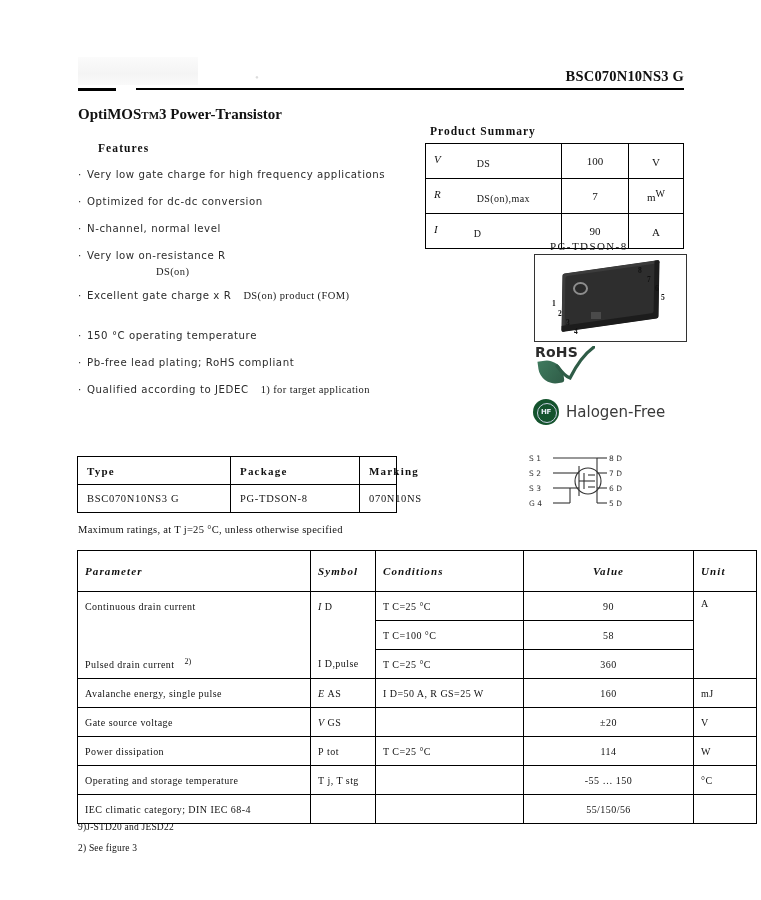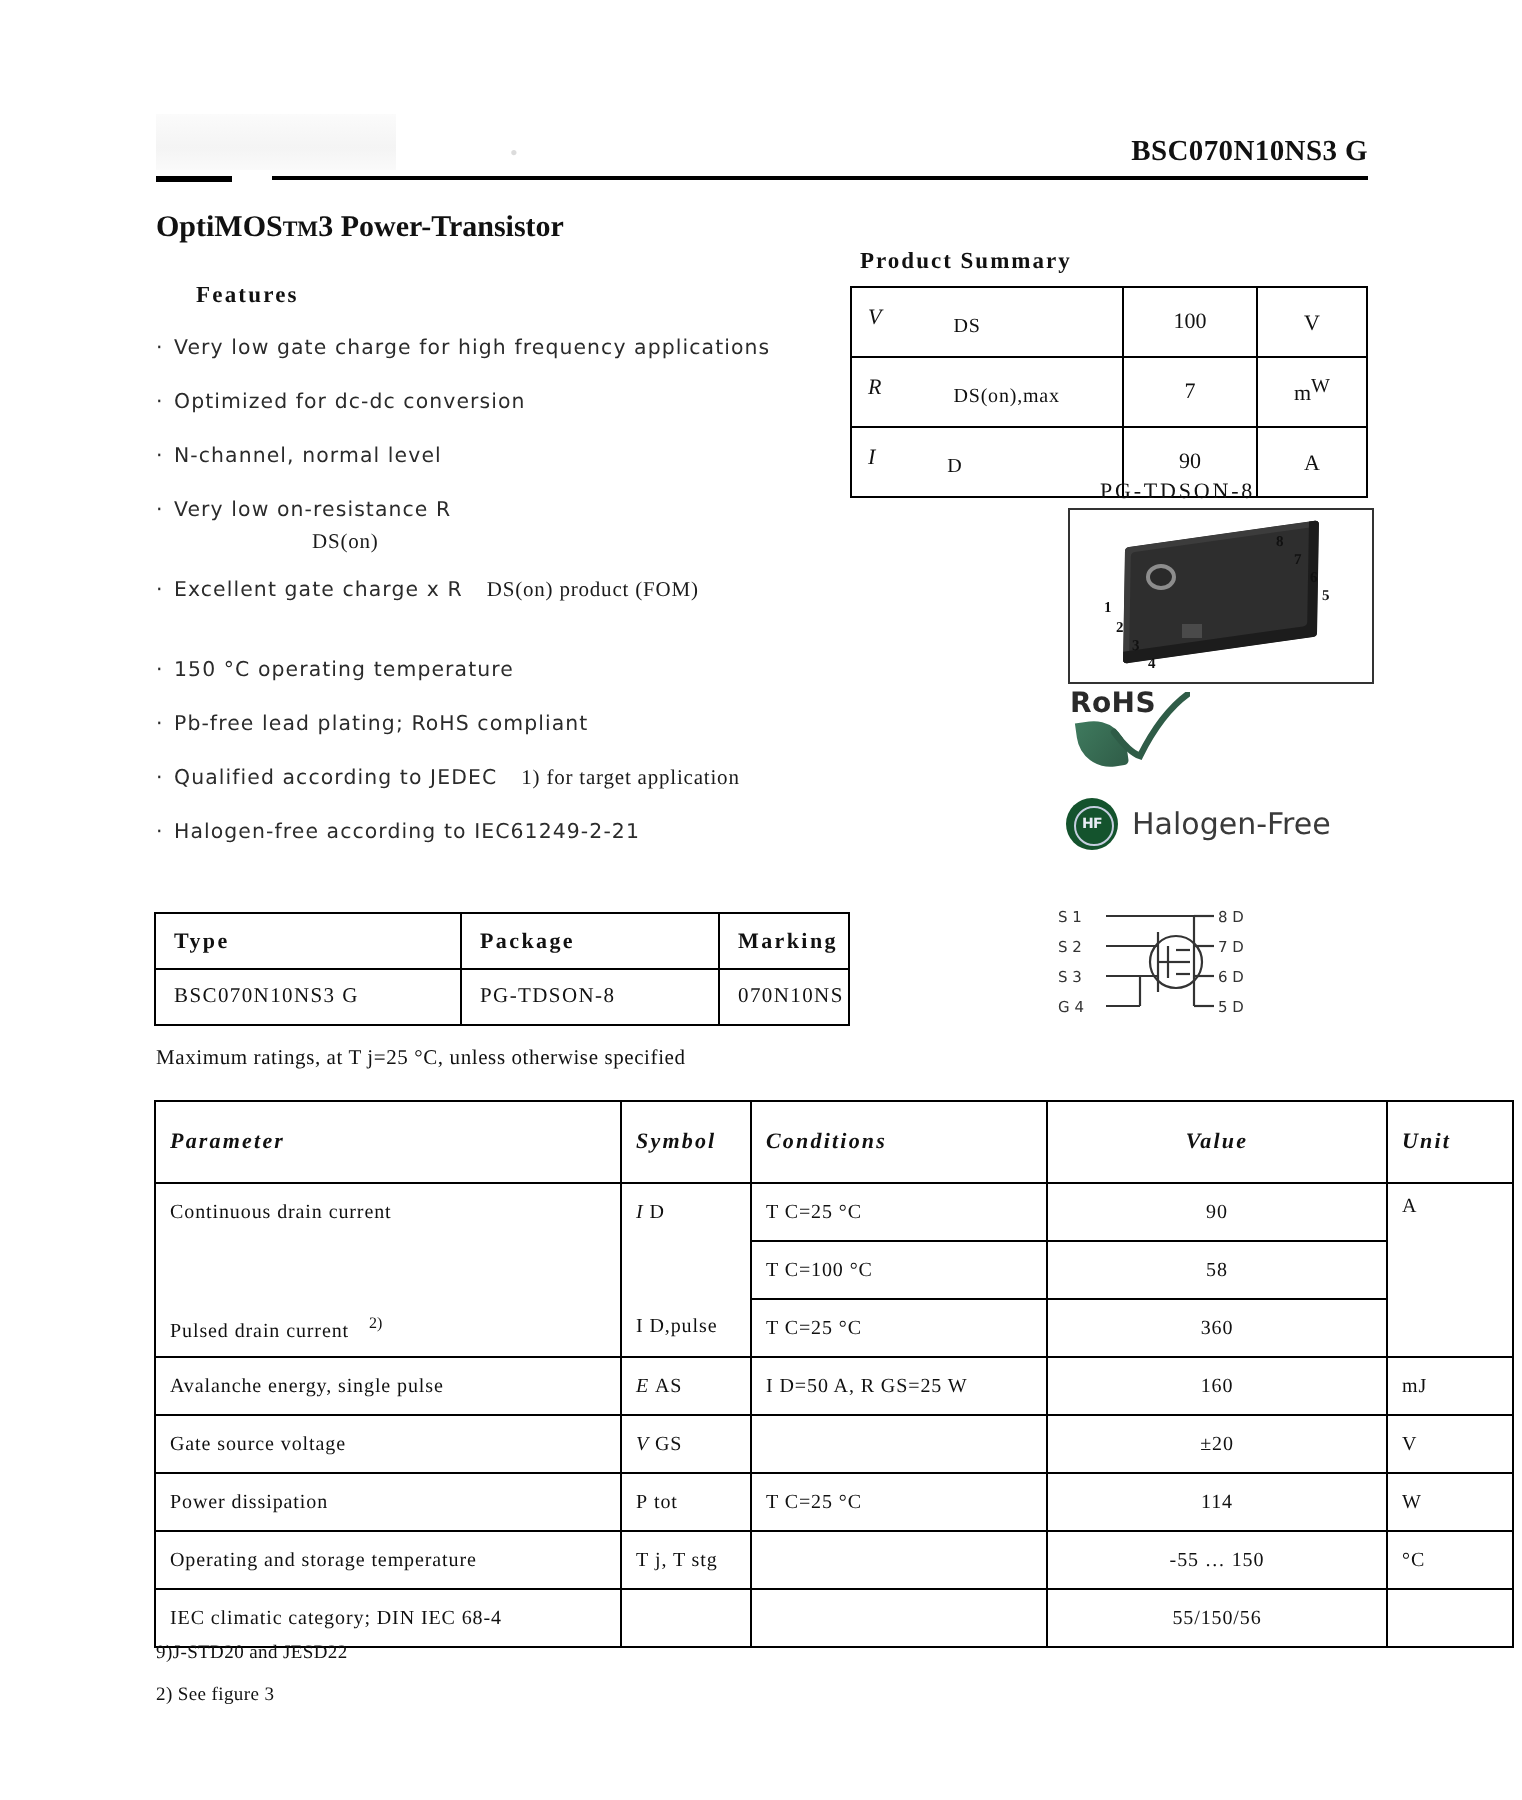--- a/index.html
+++ b/index.html
@@ -310,21 +310,21 @@
     color: #3a3a3a;
     margin-left: 7px;
     white-space: nowrap;
   }
 
   
   table.typetbl {
     position: absolute;
     left: 77px;
     top: 456px;
-    width: 348px;
+    width: 320px;
     border-collapse: collapse;
     table-layout: fixed;
     padding-left: 32px;
   }
   table.typetbl th, table.typetbl td {
     border: 1.3px solid #000;
     height: 27px;
     padding: 0 9px;
     text-align: left;
     vertical-align: middle;
@@ -442,23 +442,20 @@
       <span class="bullet">·</span><span>Excellent gate charge x R</span><span class="sub sub-indent">DS(on) product (FOM)</span>
     </div>
     <div class="feature">
       <span class="bullet">·</span><span>150 °C operating temperature</span>
     </div>
     <div class="feature">
       <span class="bullet">·</span><span>Pb-free lead plating; RoHS compliant</span>
     </div>
     <div class="feature">
       <span class="bullet">·</span><span>Qualified according to JEDEC</span><span class="sub sub-indent">1) for target application</span>
-    </div>
-    <div class="feature">
-      <span class="bullet">·</span><span>Halogen-free according to IEC61249-2-21</span>
     </div>
   </div>
 
   <div class="ps-heading">Product Summary</div>
   <table class="ps">
     <tbody>
       <tr>
         <td class="sym"><span class="ital">V</span><span class="sb">DS</span></td>
         <td class="val">100</td>
         <td class="unit"><span>V</span><span class="sp"></span></td>

